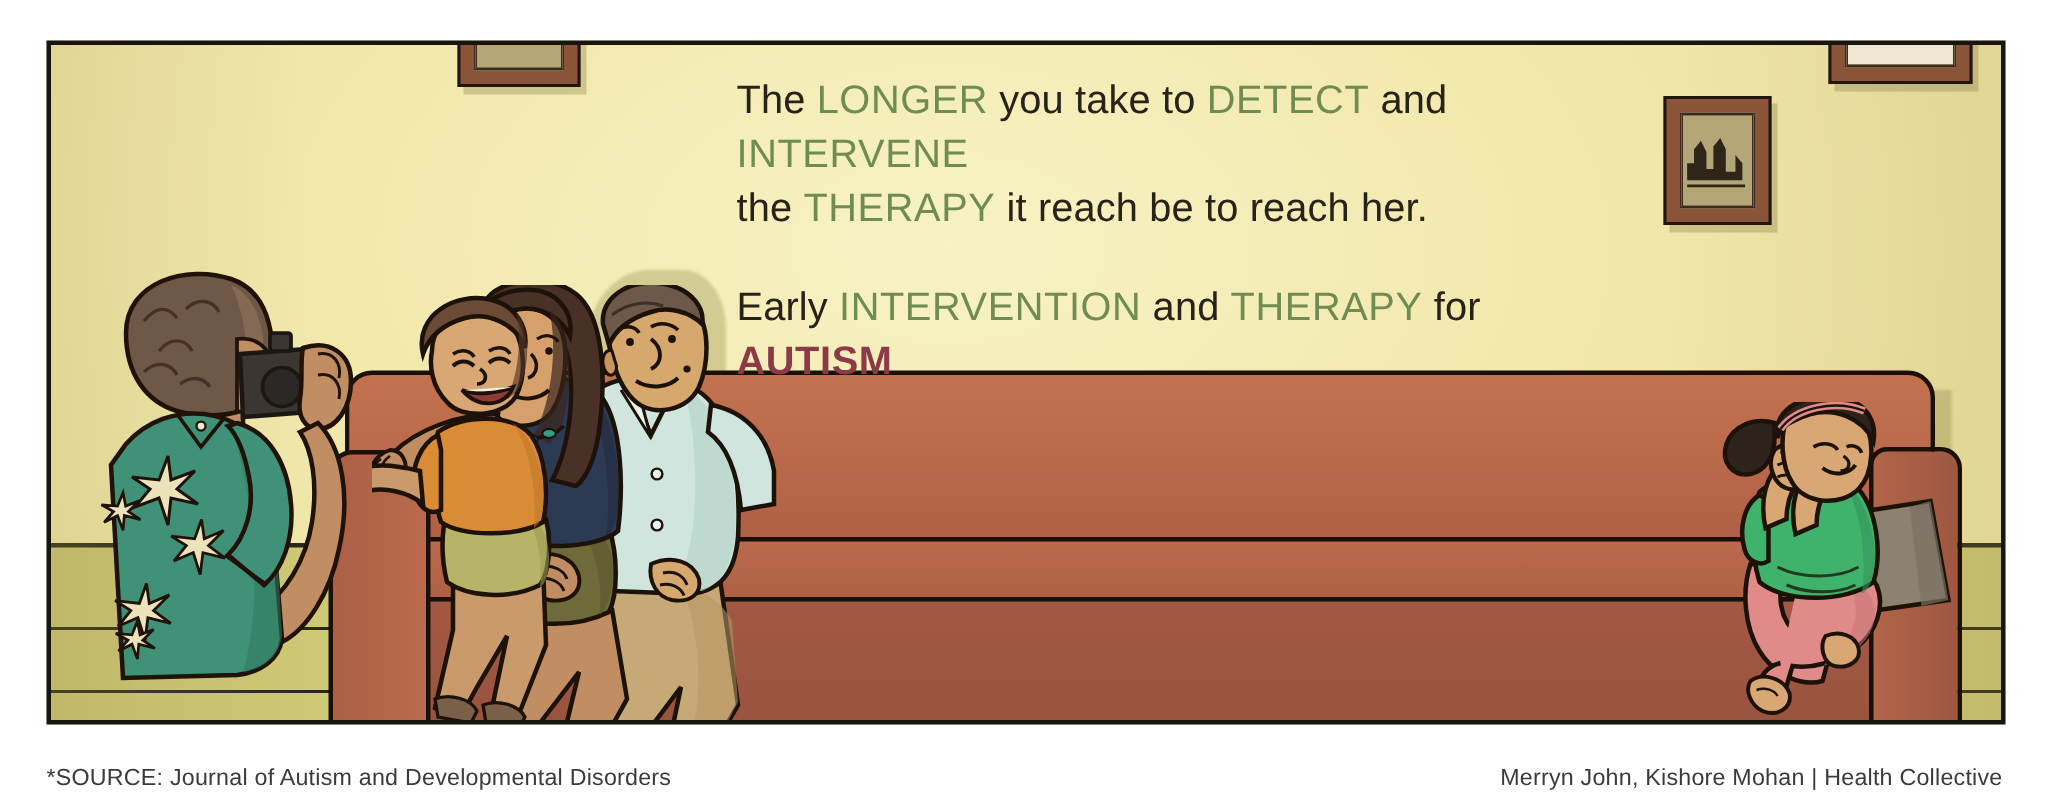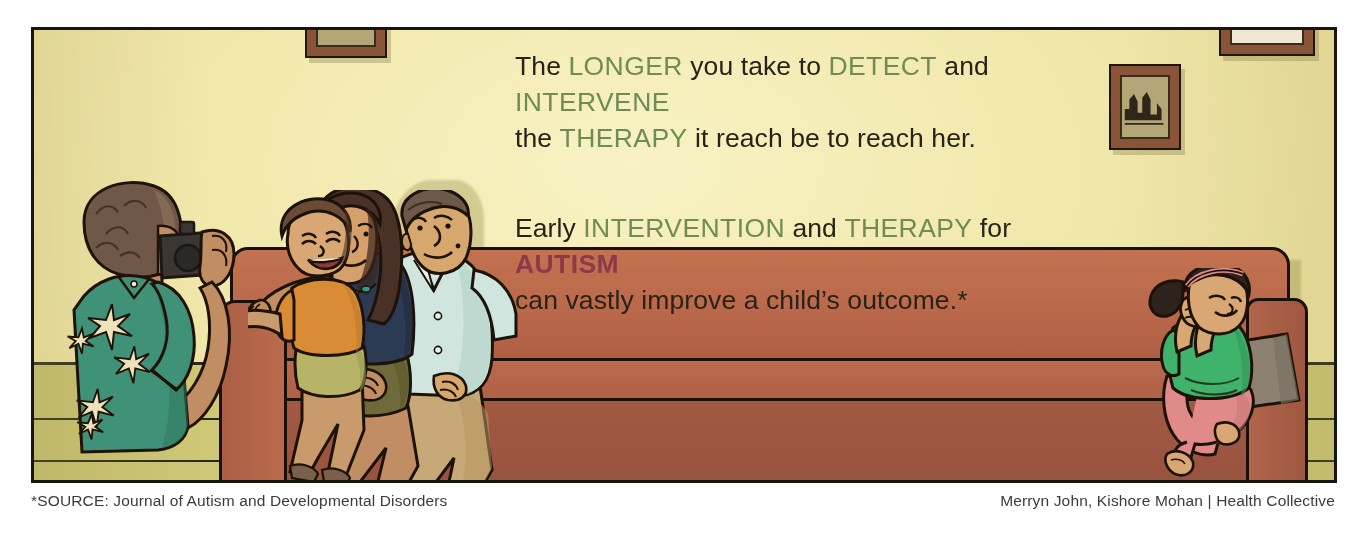--- a/index.html
+++ b/index.html
@@ -160,53 +160,53 @@
   .family { position: absolute; left: 214px; top: 160px; width: 270px; height: 325px; z-index: 7; }
   .family svg { width: 100%; height: 100%; display: block; }
 
   
   .girl { position: absolute; left: 1105px; top: 238px; width: 180px; height: 225px; z-index: 7; }
   .girl svg { width: 100%; height: 100%; display: block; }
 
   
   .copy {
     position: absolute;
-    left: 481px;
+    left: 457px;
     top: 18px;
     width: 580px;
     z-index: 9;
   }
   .copy p {
     font-family: "Liberation Sans", sans-serif;
     font-size: 26.5px;
     line-height: 36px;
     color: #272318;
     letter-spacing: 0.1px;
     font-weight: 400;
   }
-  .copy p.para2 { margin-top: 54px; }
+  .copy p.para2 { margin-top: 30px; }
   .hl-green {
     color: #6f8c52;
     letter-spacing: 0.4px;
   }
   .hl-maroon {
     color: #8c3a48;
     font-weight: 700;
     letter-spacing: 0.4px;
   }
 
   
   .footer {
     position: absolute;
     left: 31px;
     top: 492px;
     width: 1306px;
     height: 36px;
     display: flex;
-    align-items: flex-start;
+    align-items: flex-end;
     justify-content: space-between;
   }
   .footer span {
     font-family: "Liberation Sans", sans-serif;
     font-size: 15.5px;
     color: #3b3b3b;
     letter-spacing: 0.15px;
     white-space: nowrap;
   }
   .credit { padding-right: 2px; margin-left: 28px; }
@@ -562,21 +562,21 @@
       </svg>
     </div>
 
     <div class="copy">
 
       <p class="para1">
         <span>The </span><span class="hl-green">LONGER</span><span> you take to </span><span class="hl-green">DETECT</span><span> and </span><span class="hl-green">INTERVENE</span><br><span>the </span><span class="hl-green">THERAPY</span><span> it reach be to reach her.</span>
       </p>
 
       <p class="para2">
-        <span>Early </span><span class="hl-green">INTERVENTION</span><span> and </span><span class="hl-green">THERAPY</span><span> for </span><span class="hl-maroon">AUTISM</span><br><span>can vastly improve a child’s outcome.*</span>
+        <span>Early </span><span class="hl-green">INTERVENTION</span><span> and </span><span class="hl-green">THERAPY</span><span> for </span><span class="hl-maroon">AUTISM</span><br>
       </p>
 
     </div>
 
   </div>
 
   <div class="footer">
     <span class="source">*SOURCE: Journal of Autism and Developmental Disorders</span>
     <span class="credit">Merryn John, Kishore Mohan | Health Collective</span>
   </div>

